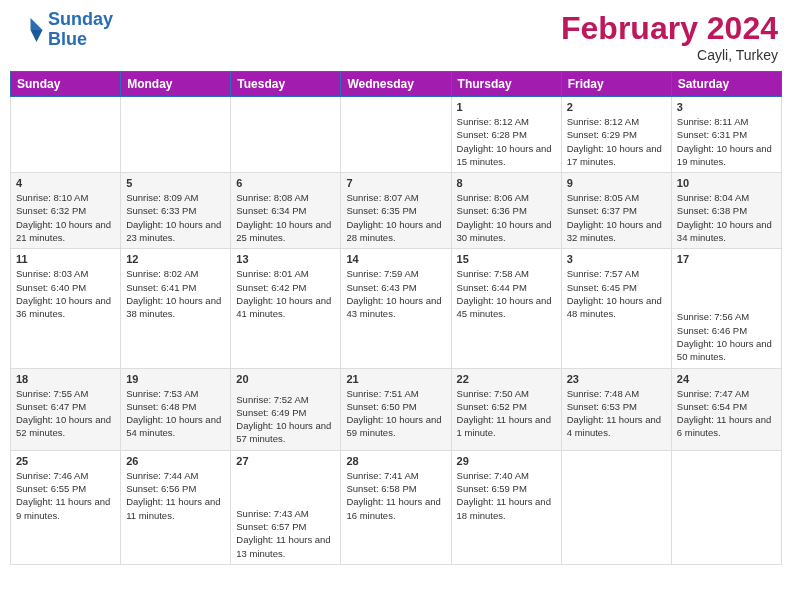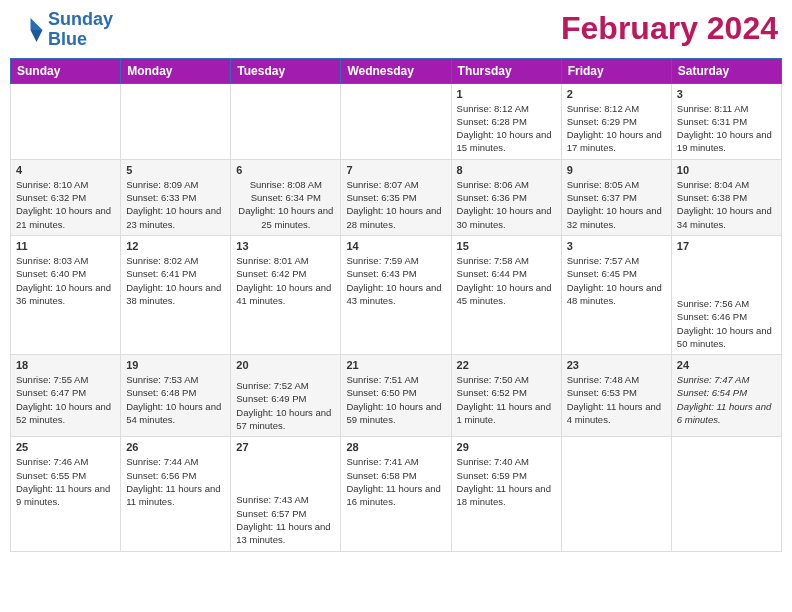--- a/index.html
+++ b/index.html
@@ -98,20 +98,21 @@
       <polygon points="22,4 38,20 22,20" fill="#2a6db5"></polygon>
       <polygon points="22,20 38,20 30,36" fill="#1a5a9a"></polygon>
     </svg>
     <div class="logo-text">
       <div><span>Sunday</span></div>
       <div><span style="color:#2a6db5">Blue</span></div>
     </div>
   </div>
   <div class="title-block">
     <div class="month-year">February 2024</div>
+    <div class="location">Cayli, Turkey</div>
   </div>
 </div>
 
 <table class="calendar">
   <thead>
     <tr>
     <th>Sunday</th>
         <th>Monday</th>
         <th>Tuesday</th>
         <th>Wednesday</th>
@@ -153,21 +154,21 @@
 Daylight: 10 hours and 21 minutes.</div>
         </td>
         <td>
           <span class="day-number">5</span>
           <div class="day-info" style="white-space: pre-line;">Sunrise: 8:09 AM
 Sunset: 6:33 PM
 Daylight: 10 hours and 23 minutes.</div>
         </td>
         <td>
           <span class="day-number">6</span>
-          <div class="day-info" style="white-space: pre-line; text-align: center;">Sunrise: 8:08 AM
+          <div class="day-info" style="white-space: pre-line;">Sunrise: 8:08 AM
 Sunset: 6:34 PM
 Daylight: 10 hours and 25 minutes.</div>
         </td>
         <td>
           <span class="day-number">7</span>
           <div class="day-info" style="white-space: pre-line;">Sunrise: 8:07 AM
 Sunset: 6:35 PM
 Daylight: 10 hours and 28 minutes.</div>
         </td>
         <td>
@@ -265,21 +266,21 @@
 Daylight: 11 hours and 1 minute.</div>
         </td>
         <td>
           <span class="day-number">23</span>
           <div class="day-info" style="white-space: pre-line;">Sunrise: 7:48 AM
 Sunset: 6:53 PM
 Daylight: 11 hours and 4 minutes.</div>
         </td>
         <td>
           <span class="day-number">24</span>
-          <div class="day-info" style="white-space: pre-line; font-style: italic;">Sunrise: 7:47 AM
+          <div class="day-info" style="white-space: pre-line;">Sunrise: 7:47 AM
 Sunset: 6:54 PM
 Daylight: 11 hours and 6 minutes.</div>
         </td>
       </tr>
       <tr>
         <td>
           <span class="day-number">25</span>
           <div class="day-info" style="white-space: pre-line;">Sunrise: 7:46 AM
 Sunset: 6:55 PM
 Daylight: 11 hours and 9 minutes.</div>

